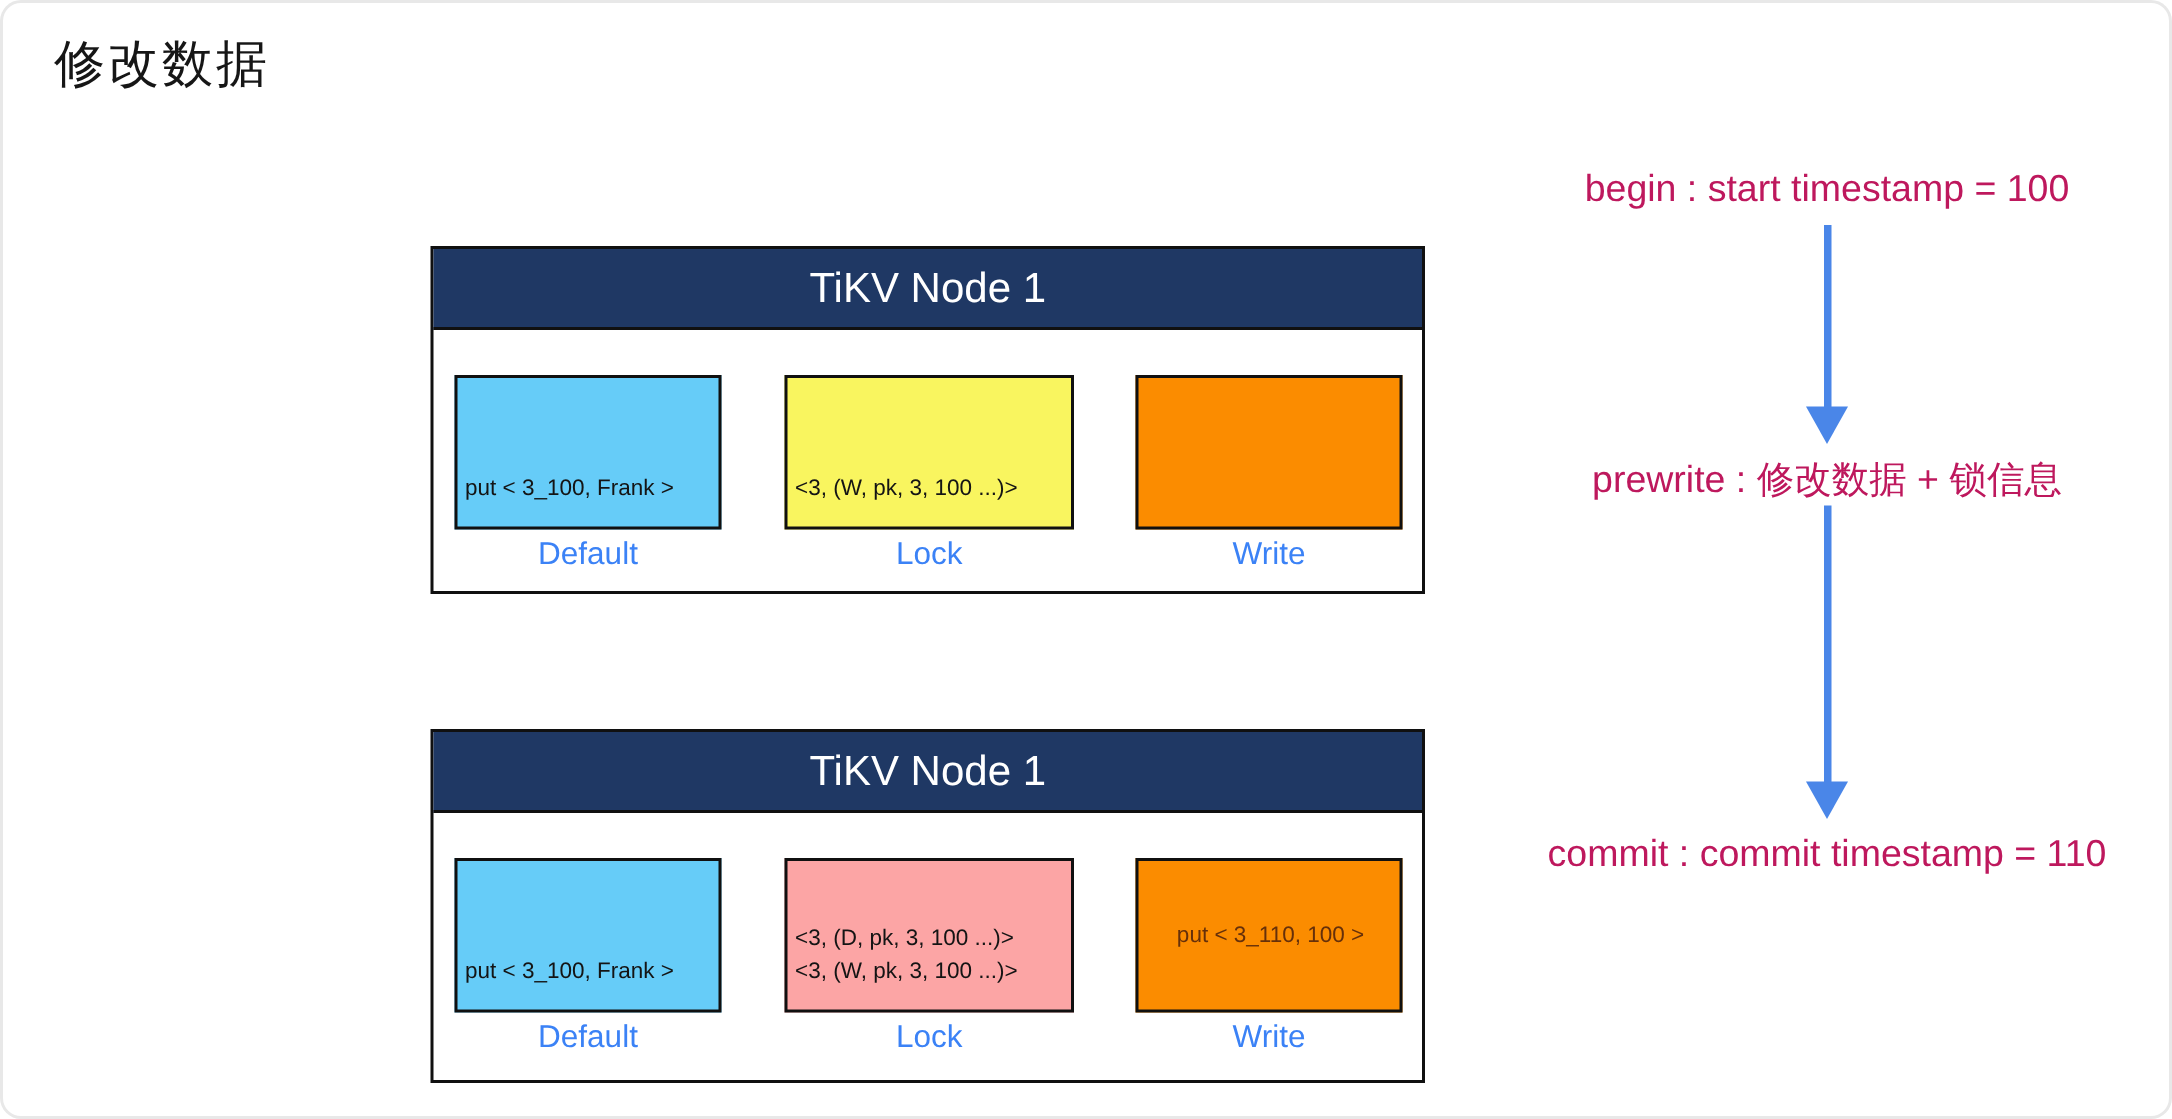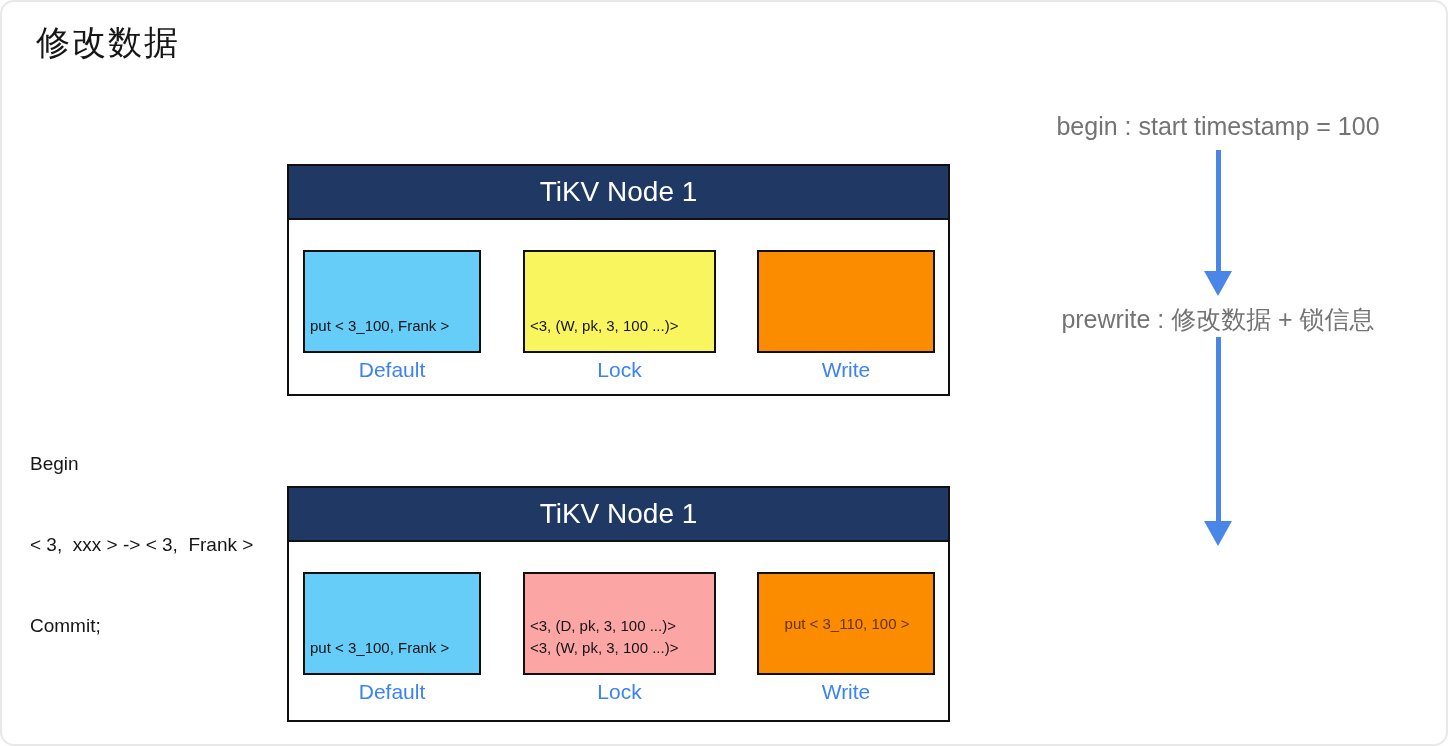--- a/index.html
+++ b/index.html
@@ -39,21 +39,21 @@
   .cell.center  { justify-content:center; text-align:center; padding-bottom:0; }
   .cell-line { line-height:22px; white-space:nowrap; }
   .col-label {
     position:absolute; top:192px; font-size:21px; color:#3b82f6; text-align:center;
   }
   .label-default { left:14px;  width:178px; }
   .label-lock    { left:234px; width:193px; }
   .label-write   { left:468px; width:178px; }
   .flow-step {
     position:absolute; left:988px; width:460px; text-align:center;
-    font-size:25px; color:#737373;
+    font-size:25px; color:#be185d;
   }
   .flow-step-1 { top:112px; }
   .flow-step-2 { top:303px; }
   .flow-step-3 { top:555px; }
   .arrow { position:absolute; left:1203px; width:30px; }
   .arrow-1 { top:150px; height:146px; }
   .arrow-2 { top:337px; height:209px; }
   .arrow-line {
     position:absolute; top:0; bottom:22px; left:50%; width:5px; margin-left:-2.5px;
   }
@@ -63,25 +63,20 @@
     border-top:25px solid #4a86e8;
   }
 </style>
 </head>
 <body>
 
 <div class="canvas">
 
   <h1 class="page-title">修改数据</h1>
 
-  <div class="left-note">
-    <div class="note-line">Begin</div>
-    <div class="note-line">&lt; 3,  xxx &gt; -&gt; &lt; 3,  Frank &gt;</div>
-    <div class="note-line">Commit;</div>
-  </div>
 
   <section class="node node-1">
     <header class="node-header" style="background: rgb(31, 56, 100);">TiKV Node 1</header>
 
     <div class="cell cell-default" style="background: rgb(102, 204, 248);">
       <div class="cell-line">put &lt; 3_100, Frank &gt;</div>
     </div>
     <div class="cell cell-lock" style="background: rgb(249, 245, 95);">
       <div class="cell-line">&lt;3, (W, pk, 3, 100 ...)&gt;</div>
     </div>
@@ -118,14 +113,15 @@
     <div class="arrow-head" style="border-top-color: rgb(74, 134, 232);"></div>
   </div>
 
   <div class="flow-step flow-step-2">prewrite : 修改数据 + 锁信息</div>
 
   <div class="arrow arrow-2">
     <div class="arrow-line" style="background: rgb(74, 134, 232);"></div>
     <div class="arrow-head" style="border-top-color: rgb(74, 134, 232);"></div>
   </div>
 
+  <div class="flow-step flow-step-3">commit : commit timestamp = 110</div>
 
 </div>
 
 </body></html>

